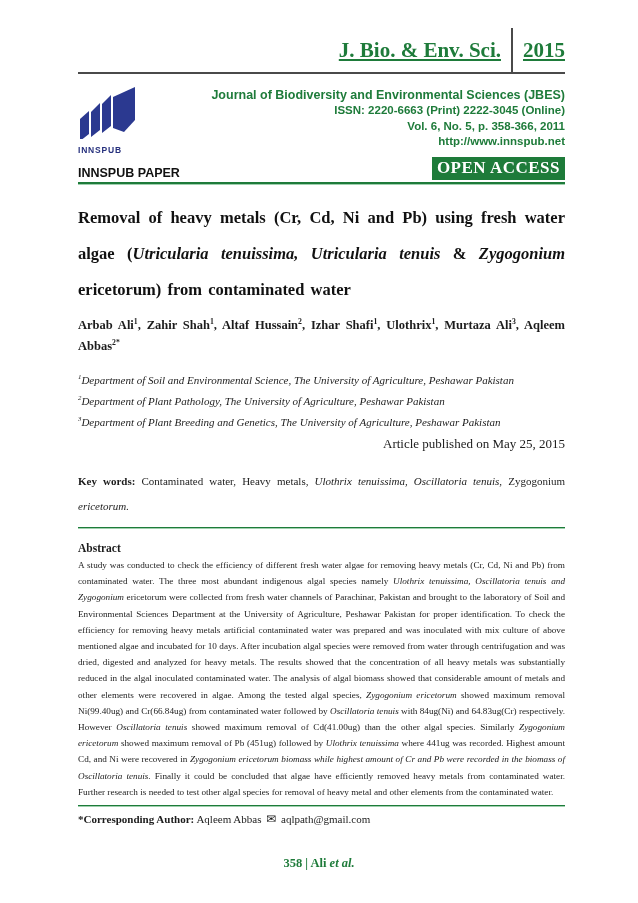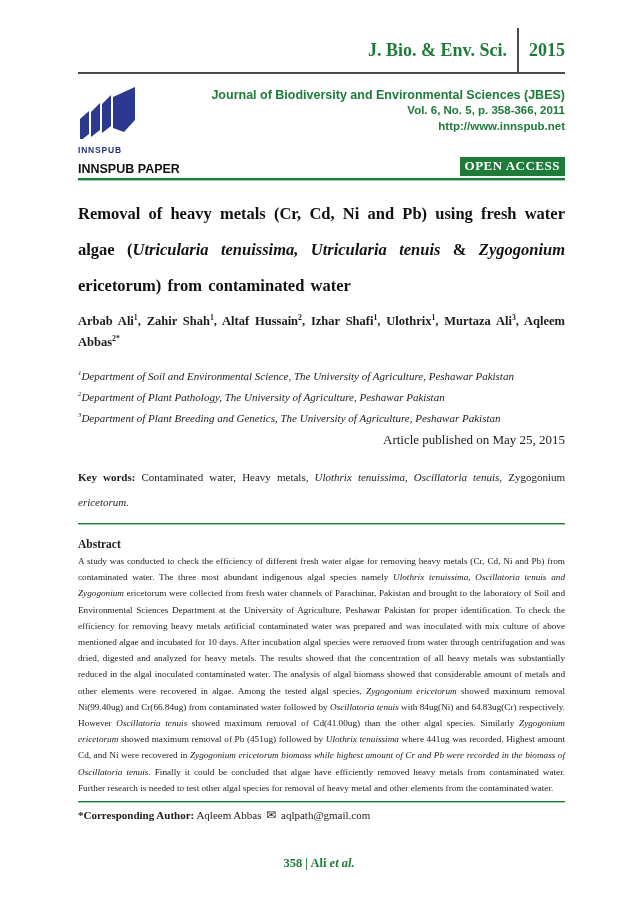--- a/index.html
+++ b/index.html
@@ -11,41 +11,41 @@
     font-family: "Liberation Serif", serif;
     color: #1c1c1c;
     padding: 28px 73px 0 78px;
     overflow: hidden;
   }
   
   .top-row {
     display: flex; justify-content: flex-end; align-items: center;
     height: 46px;
     border-bottom: 2px solid #4a4a4a;
-    color: #1e7b3a; font-weight: bold; font-size: 18px;
+    color: #1e7b3a; font-weight: bold; font-size: 21px; text-decoration: underline;
   }
   .vdiv { width: 2px; align-self: stretch; background: #4a4a4a; margin: 0 10px; }
   
   .masthead { margin-top: 13px; display: flex; justify-content: space-between; align-items: flex-start; }
   .logo-block { width: 70px; text-align: left; }
   .publisher-name {
     font-family: "Liberation Sans", sans-serif;
     font-size: 8.5px; font-weight: bold; letter-spacing: 0.8px;
     color: #26307d; margin-top: 2px;
   }
   .mast-info {
     text-align: right; color: #1e7b3a; font-weight: bold;
     font-family: "Liberation Sans", sans-serif;
   }
   .mast-title { font-size: 12.5px; line-height: 16px; }
   .mast-line { font-size: 11.5px; line-height: 15.5px; }
   .type-row { display: flex; justify-content: space-between; align-items: flex-end; margin-top: 2px; margin-bottom: 2px; }
   .paper-type { font-family: "Liberation Sans", sans-serif; font-weight: bold; font-size: 12.5px; color: #111; }
   .badge {
-    background: #1e7b3a; color: #ffffff; font-weight: bold; font-size: 13px;
+    background: #1e7b3a; color: #ffffff; font-weight: bold; font-size: 17px;
     font-family: "Liberation Serif", serif; letter-spacing: 0.5px;
     padding: 1px 5px 2px 5px;
   }
   .green-rule { height: 3px; background: #1e7b3a; border-bottom: 1px solid #9fd0ae; }
   .green-rule.mid { height: 2px; }
   
   .title {
     margin-top: 15px;
     font-size: 16.5px; font-weight: bold; line-height: 36px;
     text-align: justify; color: #111; word-spacing: 2px;
@@ -85,20 +85,21 @@
       <svg width="60" height="52" viewBox="0 0 60 52">
         <polygon points="2,32 11,24 11,47 2,54" fill="#2b3990"></polygon>
         <polygon points="13,25 22,16 22,43 13,50" fill="#2b3990"></polygon>
         <polygon points="24,17 33,8 33,39 24,46" fill="#2b3990"></polygon>
         <polygon points="35,10 57,0 57,33 46,45 35,41" fill="#2b3990"></polygon>
       </svg>
       <div class="publisher-name">INNSPUB</div>
     </div>
     <div class="mast-info">
       <div class="mast-title">Journal of Biodiversity and Environmental Sciences (JBES)</div>
+      <div class="mast-line">ISSN: 2220-6663 (Print) 2222-3045 (Online)</div>
       <div class="mast-line">Vol. 6, No. 5, p. 358-366, 2011</div>
       <div class="mast-line">http://www.innspub.net</div>
     </div>
   </div>
 
   <div class="type-row">
     <span class="paper-type">INNSPUB PAPER</span>
     <span class="badge">OPEN ACCESS</span>
   </div>
   <div class="green-rule"></div>

